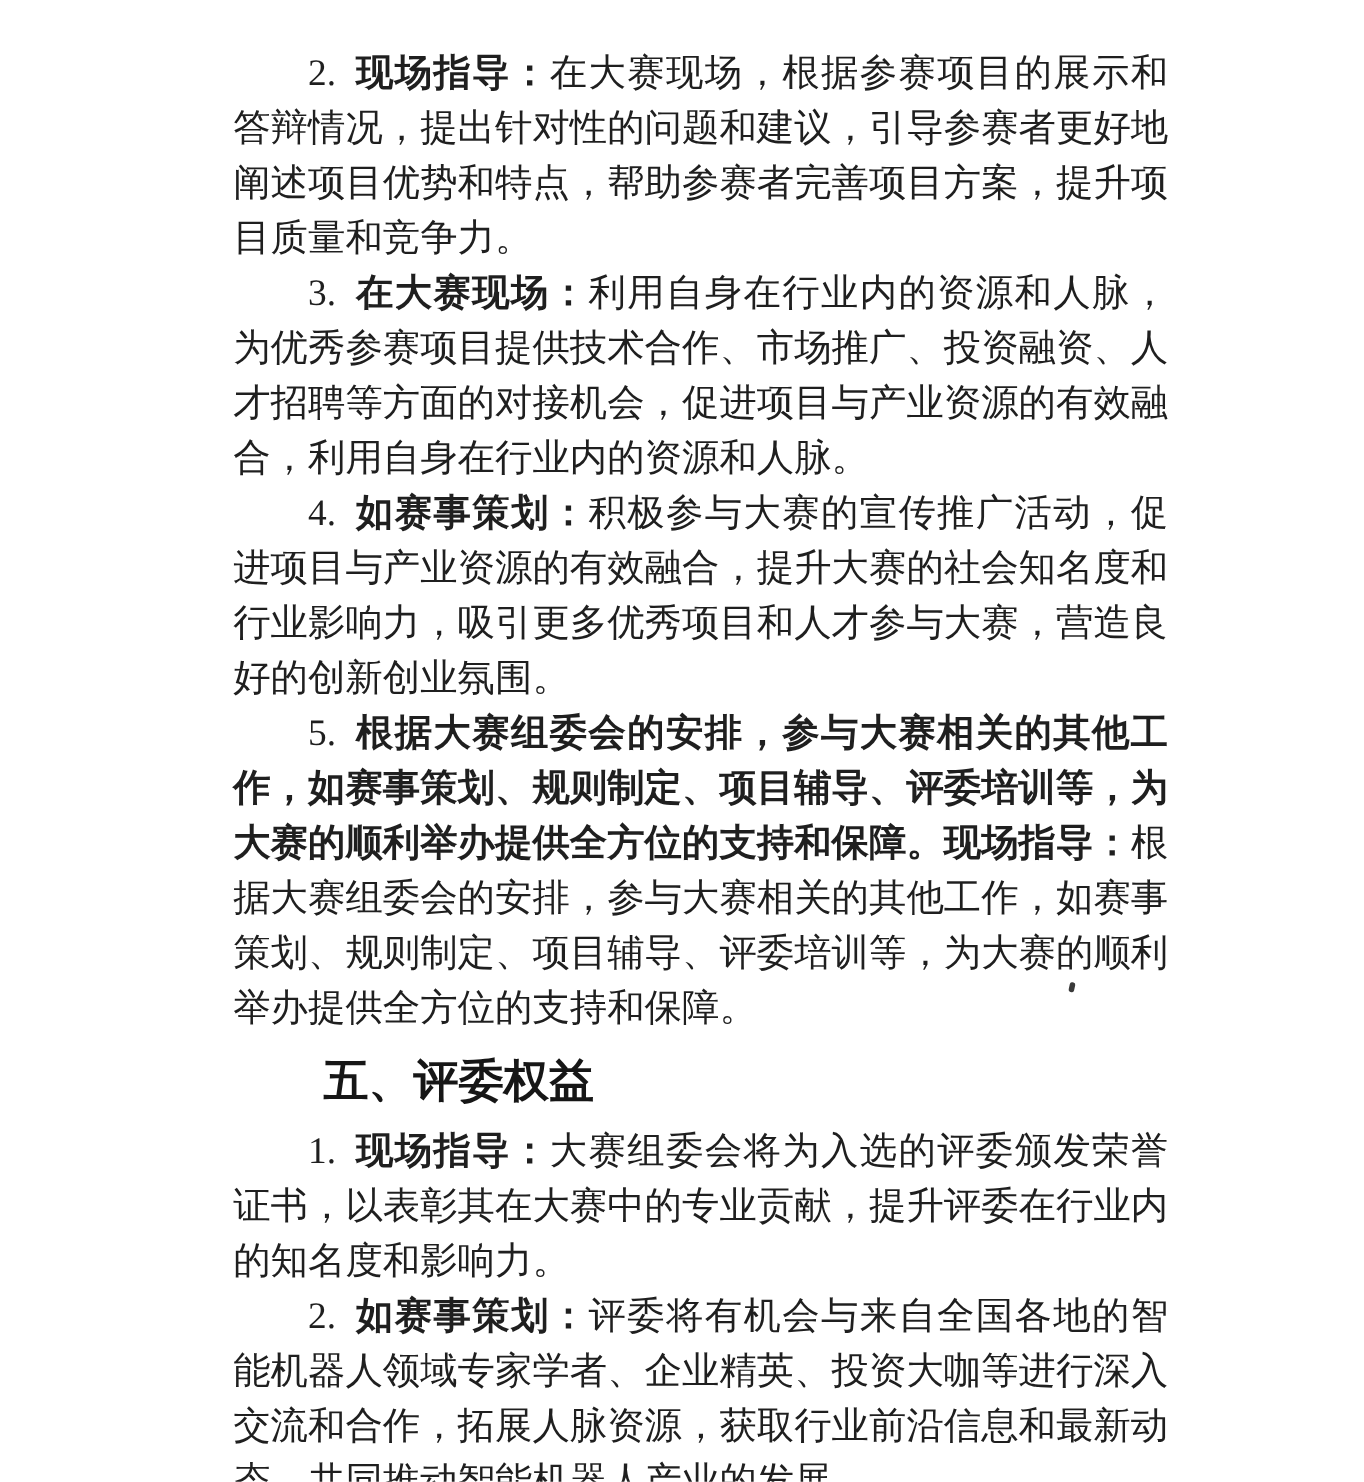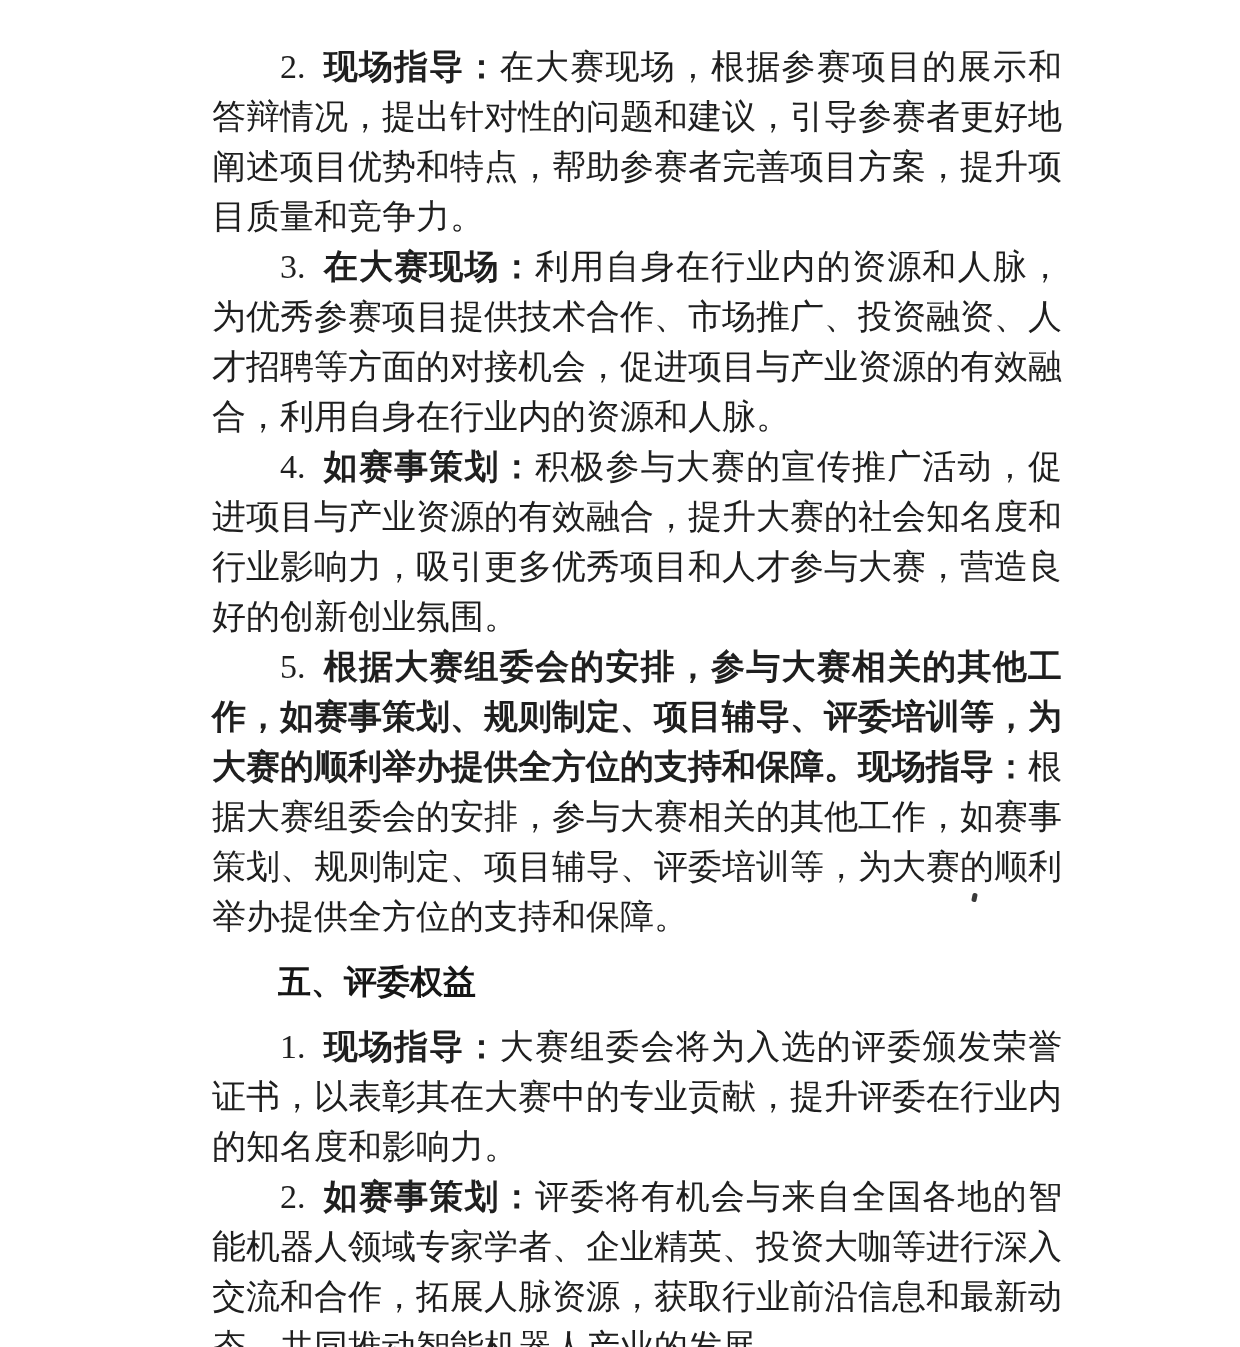--- a/index.html
+++ b/index.html
@@ -21,21 +21,21 @@
     line-height: 50px;
     text-align: justify;
     text-justify: inter-ideograph;
     hanging-punctuation: allow-end;
   }
   .para { margin: 0; text-indent: 0; }
   .para.ind { text-indent: 2em; }
   .num { margin-right: 0.5em; }
   .lbl { font-weight: bold; }
   .sec-heading {
-    font-size: 33px;
+    font-size: 41px;
     line-height: 50px;
     font-weight: bold;
     margin: 15px 0 15px 0;
     text-indent: 2em;
     color: #161616;
   }
   .artifact-mark {
     position: absolute;
     left: 972px;
     top: 893px;

